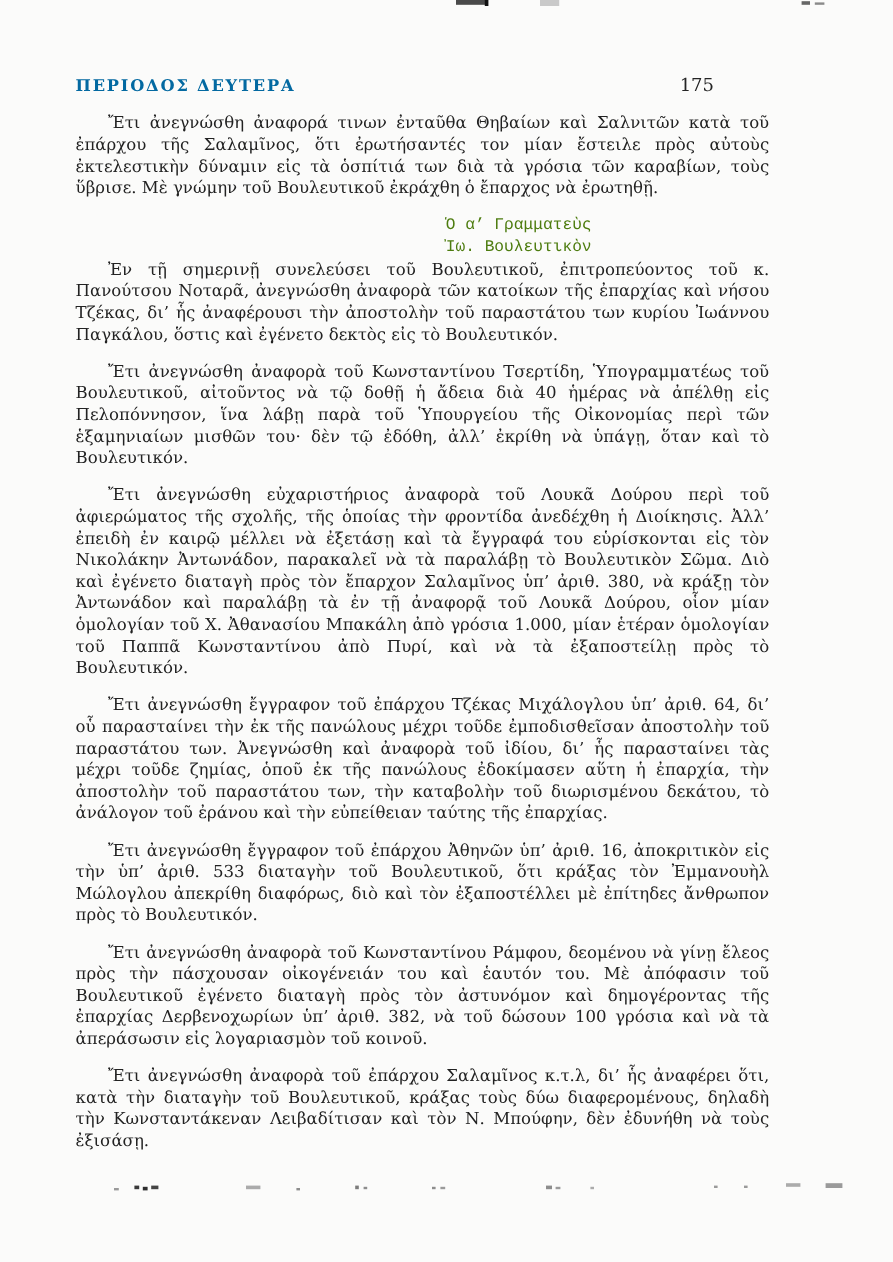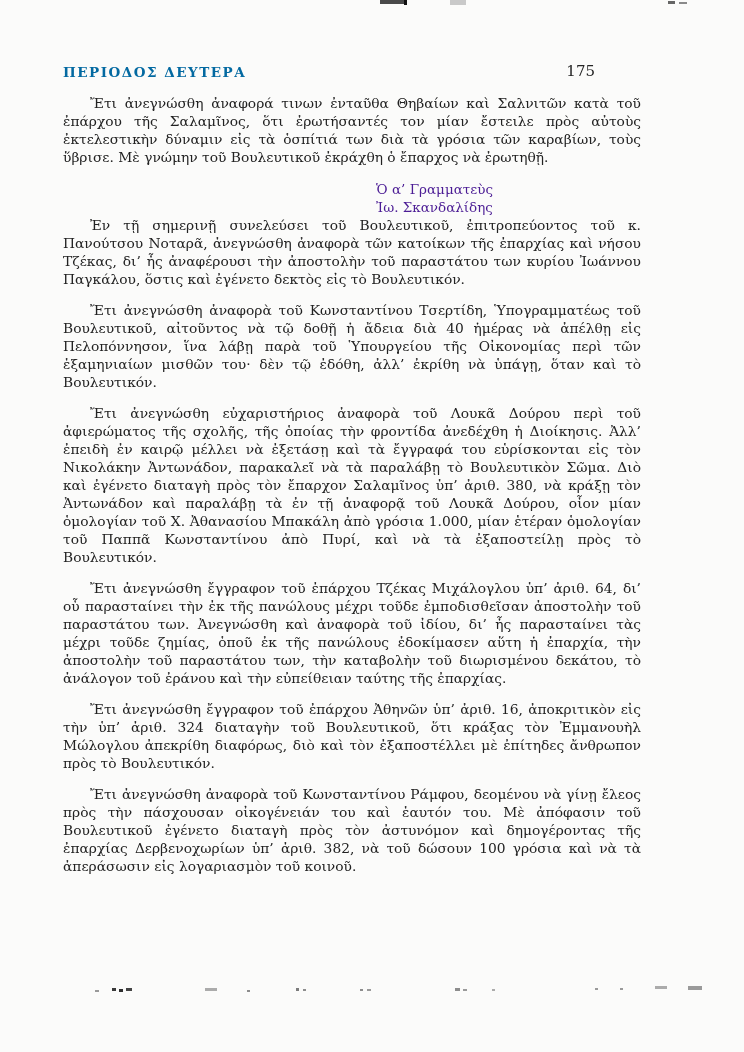--- a/index.html
+++ b/index.html
@@ -43,21 +43,22 @@
     text-align:justify;
     text-indent:27px;
     color:#222;
   }
   .signature{
     width:fit-content;
     margin:14px 148px 0 auto;
     text-align:left;
     font-size:13.5px;
     line-height:18px;
-    color:#4c1d95;
+    color:#4d7c0f;
+    font-family:Liberation Mono, monospace;
   }
   .section-heading{
     text-align:center;
     font-weight:bold;
     font-size:14.5px;
     color:#212121;
     margin:38px 0 24px 0;
     letter-spacing:0.5px;
   }
   .artifact{position:absolute;}
@@ -75,30 +76,31 @@
 
   <div class="running-head">
     <div class="title">ΠΕΡΙΟΔΟΣ ΔΕΥΤΕΡΑ</div>
     <div class="pagenum">175</div>
   </div>
 
   <p class="body-par">Ἔτι ἀνεγνώσθη ἀναφορά τινων ἐνταῦθα Θηβαίων καὶ Σαλνιτῶν κατὰ τοῦ ἐπάρχου τῆς Σαλαμῖνος, ὅτι ἐρωτήσαντές τον μίαν ἔστειλε πρὸς αὐτοὺς ἐκτελεστικὴν δύναμιν εἰς τὰ ὁσπίτιά των διὰ τὰ γρόσια τῶν καραβίων, τοὺς ὕβρισε. Μὲ γνώμην τοῦ Βουλευτικοῦ ἐκράχθη ὁ ἔπαρχος νὰ ἐρωτηθῇ.</p>
 
   <div class="signature">
     <div>Ὁ α’ Γραμματεὺς</div>
-    <div>Ἰω. Σκανδαλίδης</div>
+    <div>Ἰω. Βουλευτικὸν</div>
   </div>
 
 
   <p class="body-par">Ἐν τῇ σημερινῇ συνελεύσει τοῦ Βουλευτικοῦ, ἐπιτροπεύοντος τοῦ κ. Πανούτσου Νοταρᾶ, ἀνεγνώσθη ἀναφορὰ τῶν κατοίκων τῆς ἐπαρχίας καὶ νήσου Τζέκας, δι’ ἧς ἀναφέρουσι τὴν ἀποστολὴν τοῦ παραστάτου των κυρίου Ἰωάννου Παγκάλου, ὅστις καὶ ἐγένετο δεκτὸς εἰς τὸ Βουλευτικόν.</p>
   <p class="body-par">Ἔτι ἀνεγνώσθη ἀναφορὰ τοῦ Κωνσταντίνου Τσερτίδη, Ὑπογραμματέως τοῦ Βουλευτικοῦ, αἰτοῦντος νὰ τῷ δοθῇ ἡ ἄδεια διὰ 40 ἡμέρας νὰ ἀπέλθῃ εἰς Πελοπόννησον, ἵνα λάβῃ παρὰ τοῦ Ὑπουργείου τῆς Οἰκονομίας περὶ τῶν ἑξαμηνιαίων μισθῶν του· δὲν τῷ ἐδόθη, ἀλλ’ ἐκρίθη νὰ ὑπάγῃ, ὅταν καὶ τὸ Βουλευτικόν.</p>
   <p class="body-par">Ἔτι ἀνεγνώσθη εὐχαριστήριος ἀναφορὰ τοῦ Λουκᾶ Δούρου περὶ τοῦ ἀφιερώματος τῆς σχολῆς, τῆς ὁποίας τὴν φροντίδα ἀνεδέχθη ἡ Διοίκησις. Ἀλλ’ ἐπειδὴ ἐν καιρῷ μέλλει νὰ ἐξετάσῃ καὶ τὰ ἔγγραφά του εὑρίσκονται εἰς τὸν Νικολάκην Ἀντωνάδον, παρακαλεῖ νὰ τὰ παραλάβῃ τὸ Βουλευτικὸν Σῶμα. Διὸ καὶ ἐγένετο διαταγὴ πρὸς τὸν ἔπαρχον Σαλαμῖνος ὑπ’ ἀριθ. 380, νὰ κράξῃ τὸν Ἀντωνάδον καὶ παραλάβῃ τὰ ἐν τῇ ἀναφορᾷ τοῦ Λουκᾶ Δούρου, οἷον μίαν ὁμολογίαν τοῦ Χ. Ἀθανασίου Μπακάλη ἀπὸ γρόσια 1.000, μίαν ἑτέραν ὁμολογίαν τοῦ Παππᾶ Κωνσταντίνου ἀπὸ Πυρί, καὶ νὰ τὰ ἐξαποστείλῃ πρὸς τὸ Βουλευτικόν.</p>
   <p class="body-par">Ἔτι ἀνεγνώσθη ἔγγραφον τοῦ ἐπάρχου Τζέκας Μιχάλογλου ὑπ’ ἀριθ. 64, δι’ οὗ παρασταίνει τὴν ἐκ τῆς πανώλους μέχρι τοῦδε ἐμποδισθεῖσαν ἀποστολὴν τοῦ παραστάτου των. Ἀνεγνώσθη καὶ ἀναφορὰ τοῦ ἰδίου, δι’ ἧς παρασταίνει τὰς μέχρι τοῦδε ζημίας, ὁποῦ ἐκ τῆς πανώλους ἐδοκίμασεν αὕτη ἡ ἐπαρχία, τὴν ἀποστολὴν τοῦ παραστάτου των, τὴν καταβολὴν τοῦ διωρισμένου δεκάτου, τὸ ἀνάλογον τοῦ ἐράνου καὶ τὴν εὐπείθειαν ταύτης τῆς ἐπαρχίας.</p>
-  <p class="body-par">Ἔτι ἀνεγνώσθη ἔγγραφον τοῦ ἐπάρχου Ἀθηνῶν ὑπ’ ἀριθ. 16, ἀποκριτικὸν εἰς τὴν ὑπ’ ἀριθ. 324 διαταγὴν τοῦ Βουλευτικοῦ, ὅτι κράξας τὸν Ἐμμανουὴλ Μώλογλου ἀπεκρίθη διαφόρως, διὸ καὶ τὸν ἐξαποστέλλει μὲ ἐπίτηδες ἄνθρωπον πρὸς τὸ Βουλευτικόν.</p>
+  <p class="body-par">Ἔτι ἀνεγνώσθη ἔγγραφον τοῦ ἐπάρχου Ἀθηνῶν ὑπ’ ἀριθ. 16, ἀποκριτικὸν εἰς τὴν ὑπ’ ἀριθ. 533 διαταγὴν τοῦ Βουλευτικοῦ, ὅτι κράξας τὸν Ἐμμανουὴλ Μώλογλου ἀπεκρίθη διαφόρως, διὸ καὶ τὸν ἐξαποστέλλει μὲ ἐπίτηδες ἄνθρωπον πρὸς τὸ Βουλευτικόν.</p>
   <p class="body-par">Ἔτι ἀνεγνώσθη ἀναφορὰ τοῦ Κωνσταντίνου Ράμφου, δεομένου νὰ γίνῃ ἔλεος πρὸς τὴν πάσχουσαν οἰκογένειάν του καὶ ἑαυτόν του. Μὲ ἀπόφασιν τοῦ Βουλευτικοῦ ἐγένετο διαταγὴ πρὸς τὸν ἀστυνόμον καὶ δημογέροντας τῆς ἐπαρχίας Δερβενοχωρίων ὑπ’ ἀριθ. 382, νὰ τοῦ δώσουν 100 γρόσια καὶ νὰ τὰ ἀπεράσωσιν εἰς λογαριασμὸν τοῦ κοινοῦ.</p>
+  <p class="body-par">Ἔτι ἀνεγνώσθη ἀναφορὰ τοῦ ἐπάρχου Σαλαμῖνος κ.τ.λ, δι’ ἧς ἀναφέρει ὅτι, κατὰ τὴν διαταγὴν τοῦ Βουλευτικοῦ, κράξας τοὺς δύω διαφερομένους, δηλαδὴ τὴν Κωνσταντάκεναν Λειβαδίτισαν καὶ τὸν Ν. Μπούφην, δὲν ἐδυνήθη νὰ τοὺς ἐξισάσῃ.</p>
 
 </div>
 
 <div class="artifact" style="left:95px;top:990px;width:4px;height:2px;background:#9a9a9a;"></div>
 <div class="artifact" style="left:112px;top:988px;width:4px;height:3px;background:#3a3a3a;"></div>
 <div class="artifact" style="left:119px;top:989px;width:4px;height:3px;background:#2f2f2f;"></div>
 <div class="artifact" style="left:126px;top:988px;width:6px;height:3px;background:#444;"></div>
 <div class="artifact" style="left:205px;top:988px;width:12px;height:3px;background:#ababab;"></div>
 <div class="artifact" style="left:247px;top:990px;width:3px;height:2px;background:#8d8d8d;"></div>
 <div class="artifact" style="left:296px;top:988px;width:3px;height:3px;background:#7c7c7c;"></div>

